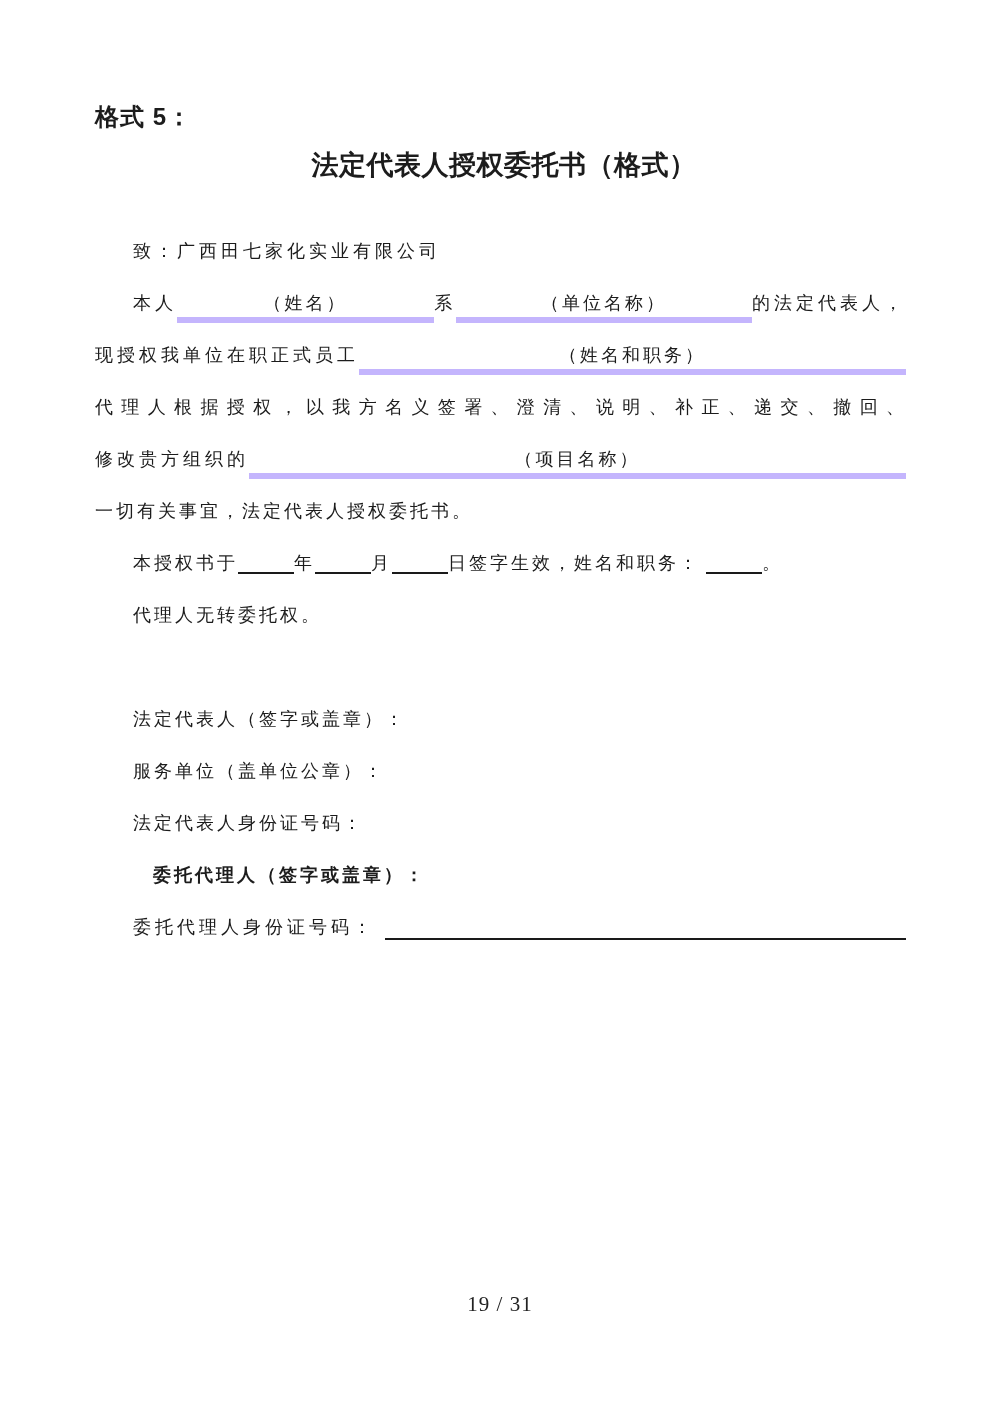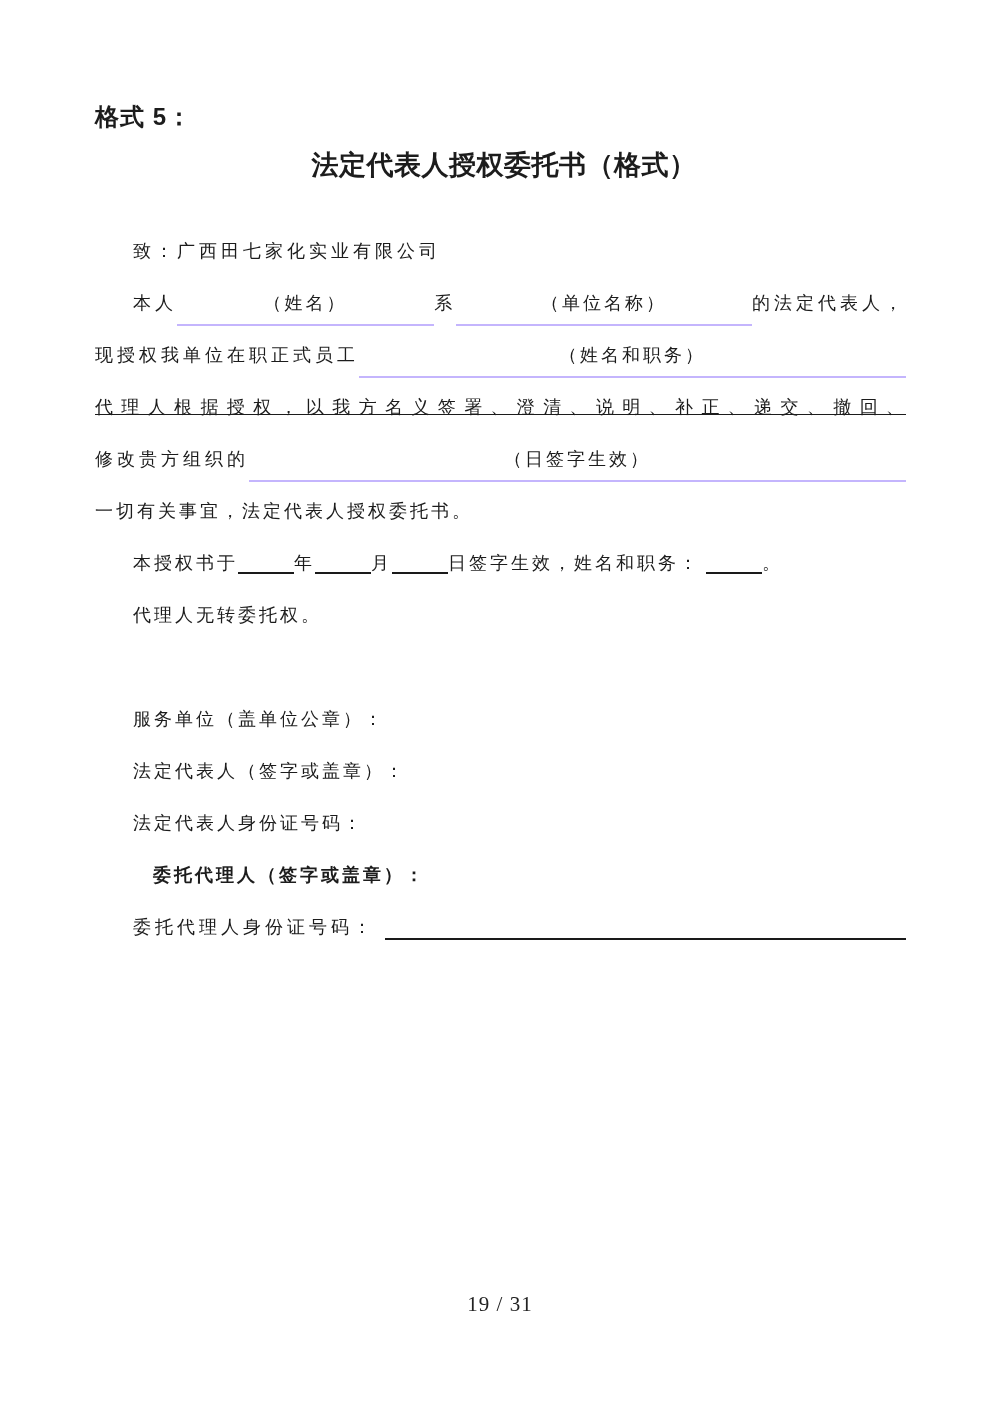--- a/index.html
+++ b/index.html
@@ -55,29 +55,28 @@
   .line.flexline > .txt { letter-spacing: 4px; line-height: 52px; }
   .indent36 { padding-left: 38px; }
   .indent36.flexline { padding-left: 0; }
   .indent36.flexline > .spacer { width: 38px; flex: 0 0 38px; }
   .indent58 { padding-left: 58px; font-weight: bold; }
   .justify-line {
     letter-spacing: 2px;
     white-space: normal;
     text-align: justify;
     text-align-last: justify;
-    text-decoration: underline;
     -moz-text-align-last: justify;
   }
   
   .blank {
     display: flex;
     justify-content: center;
-    border-bottom: 2px solid #c4b5fd;
-    padding-bottom: 8px;
+    border-bottom: 6px solid #c4b5fd;
+    padding-bottom: 1px;
     flex: 1 1 0;
     min-width: 40px;
   }
   .blank.w115 { flex-grow: 1.15; }
   .blank > .hint {
     line-height: 26px;
     letter-spacing: 3px;
   }
   
   .ublank {
@@ -139,37 +138,37 @@
       <span class="blank">
         <span class="hint">（姓名和职务）</span>
       </span>
     </div>
 
     <div class="line justify-line">代理人根据授权，以我方名义签署、澄清、说明、补正、递交、撤回、</div>
 
     <div class="line flexline">
       <span class="txt">修改贵方组织的</span>
       <span class="blank">
-        <span class="hint">（日签字生效）</span>
+        <span class="hint">（项目名称）</span>
       </span>
     </div>
 
     <div class="line">一切有关事宜，法定代表人授权委托书。</div>
 
     <div class="line indent36">
       <span>本授权书于</span><span class="ublank"></span><span>年</span><span class="ublank"></span><span>月</span><span class="ublank"></span><span>日签字生效，姓名和职务：</span><span class="ublank term"></span><span>。</span>
     </div>
 
     <div class="line indent36">代理人无转委托权。</div>
 
     <div class="empty-line"></div>
 
+    <div class="line indent36">法定代表人（签字或盖章）：</div>
+
     <div class="line indent36">服务单位（盖单位公章）：</div>
-
-    <div class="line indent36">法定代表人（签字或盖章）：</div>
 
     <div class="line indent36">法定代表人身份证号码：</div>
 
     <div class="line indent58">委托代理人（签字或盖章）：</div>
 
     <div class="line flexline indent36">
       <span class="spacer"></span>
       <span class="txt">委托代理人身份证号码：</span>
       <span class="grow-underline"></span>
     </div>

